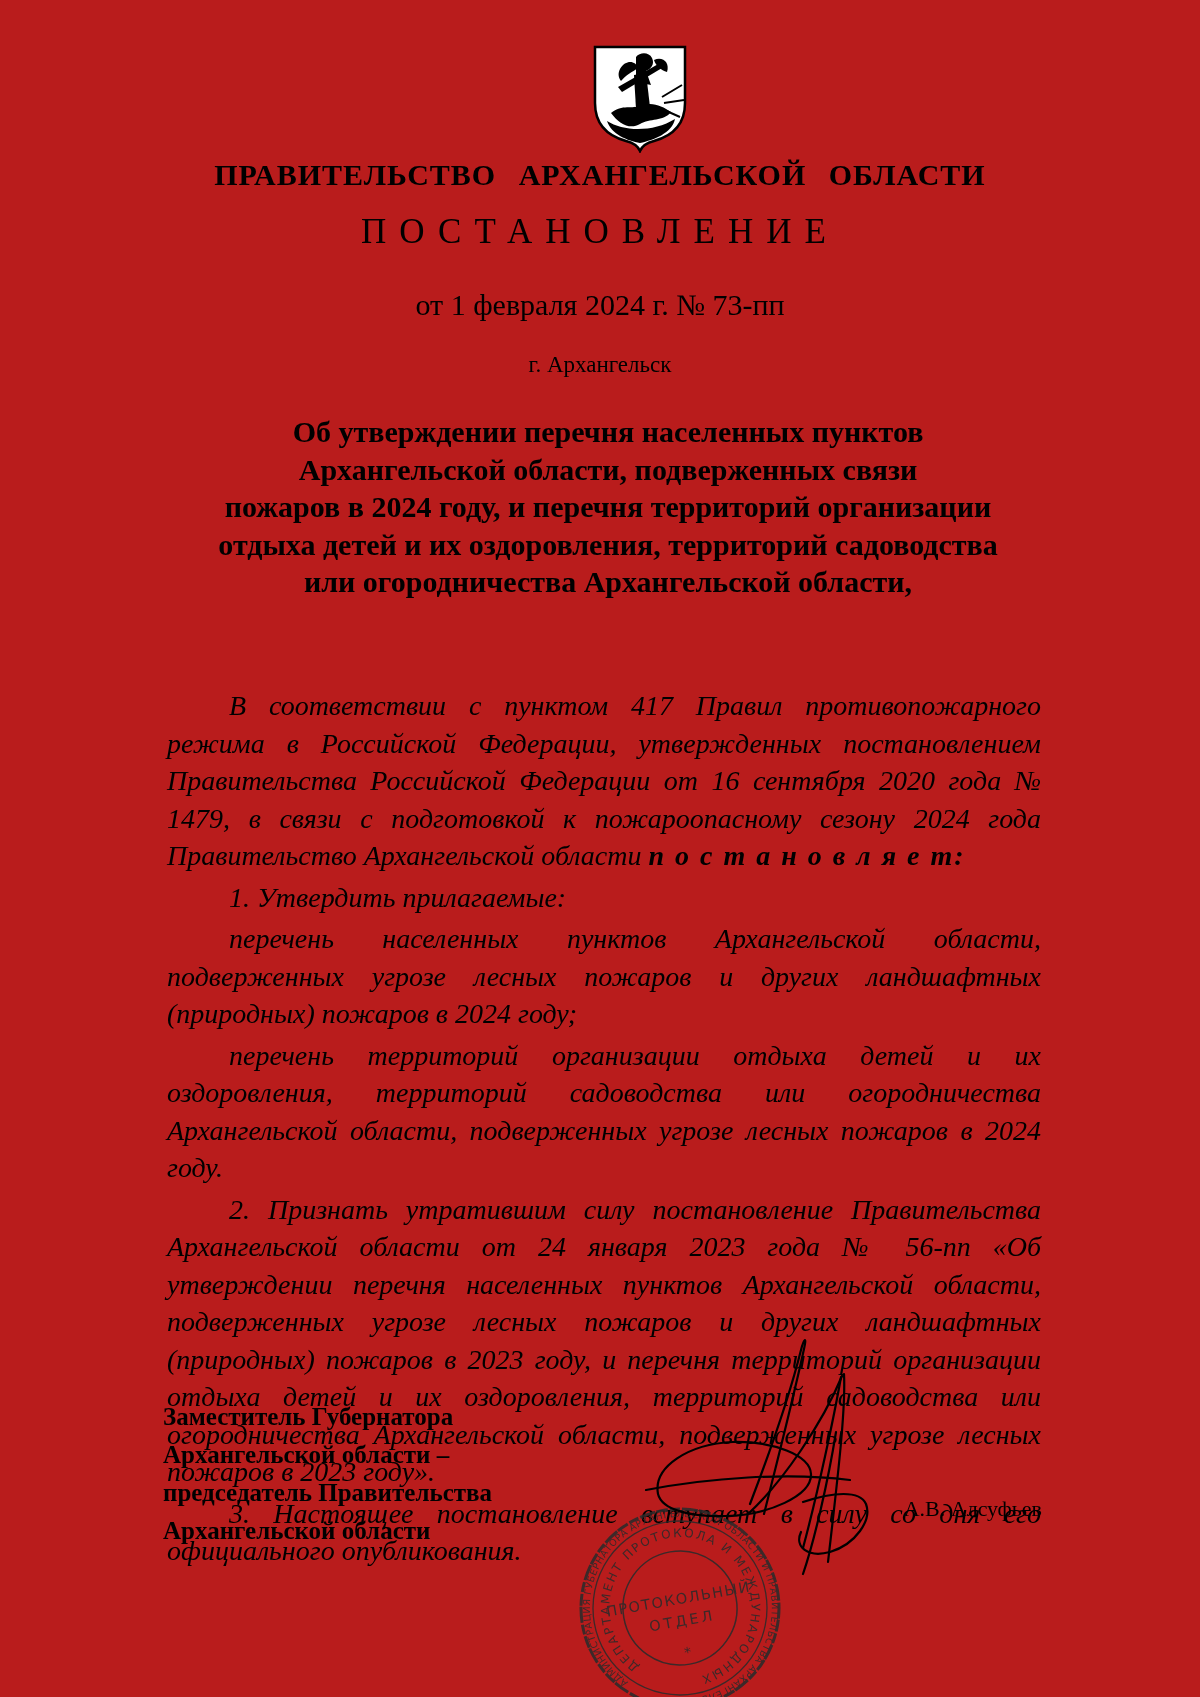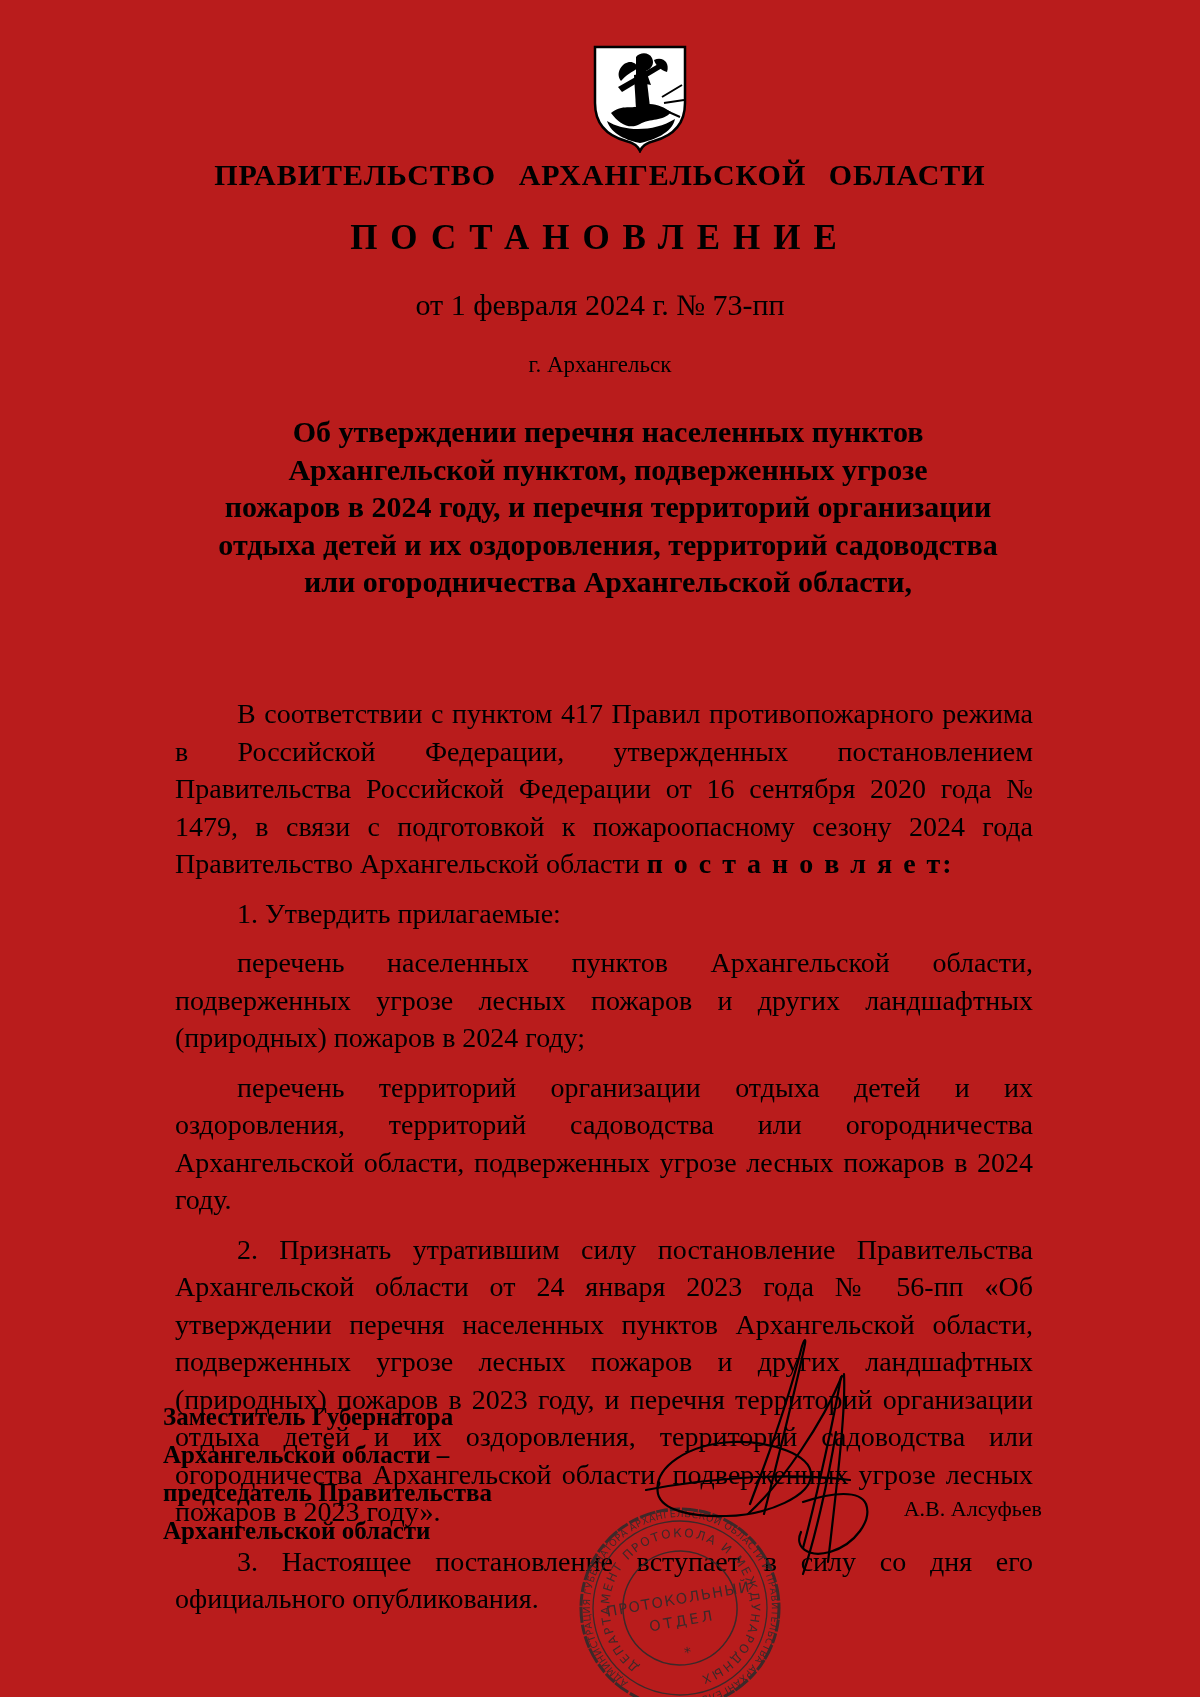--- a/index.html
+++ b/index.html
@@ -12,35 +12,35 @@
     font-family:"Liberation Serif","DejaVu Serif",serif;
     color:#000;
   }
   .center{left:0;right:0;text-align:center;}
   .abs{position:absolute;}
   .org-name{
     top:158px;font-size:30px;font-weight:bold;
     letter-spacing:1px;word-spacing:14px;white-space:nowrap;
   }
   .doc-type{
-    top:218px;font-size:35px;font-weight:bold;
+    top:212px;font-size:35px;font-weight:normal;
     letter-spacing:13px;white-space:nowrap;
   }
   .date-line{top:288px;font-size:30px;white-space:nowrap;}
   .city-line{top:352px;font-size:23px;white-space:nowrap;}
   .title-block{top:413px;line-height:37.5px;padding-left:16px;}
   .title-block div{
     font-size:30px;font-weight:bold;white-space:nowrap;
   }
   .body-text{
     left:163px;top:683px;width:882px;
     font-size:28px;line-height:37.5px;
     text-align:justify;
   }
-  .body-text p{margin:12px;text-indent:62px;}
+  .body-text p{margin:4px;text-indent:62px;font-style:italic;}
   .decree{font-weight:bold;letter-spacing:2px;}
   .sig-block{
     left:163px;top:1398px;
     font-size:25px;font-weight:bold;line-height:38px;
   }
   .sig-name{
     top:1496px;right:158px;
     font-size:22px;font-weight:normal;white-space:nowrap;
   }
   .emblem{left:592px;top:45px;}
@@ -68,21 +68,21 @@
   <div class="abs center org-name">ПРАВИТЕЛЬСТВО АРХАНГЕЛЬСКОЙ ОБЛАСТИ</div>
 
   <div class="abs center doc-type">ПОСТАНОВЛЕНИЕ</div>
 
   <div class="abs center date-line">от 1 февраля 2024 г. № 73-пп</div>
 
   <div class="abs center city-line">г. Архангельск</div>
 
   <div class="abs center title-block">
     <div>Об утверждении перечня населенных пунктов</div>
-    <div>Архангельской пунктом, подверженных угрозе</div>
+    <div>Архангельской области, подверженных связи</div>
     <div>пожаров в 2024 году, и перечня территорий организации</div>
     <div>отдыха детей и их оздоровления, территорий садоводства</div>
     <div>или огородничества Архангельской области,</div>
   </div>
 
   <div class="abs body-text">
     <p><span>В соответствии с пунктом 417 Правил противопожарного режима в Российской Федерации, утвержденных постановлением Правительства Российской Федерации от 16 сентября 2020 года № 1479, в связи с подготовкой к пожароопасному сезону 2024 года Правительство Архангельской области</span>
       <span class="decree">п о с т а н о в л я е т:</span></p>
     <p>1. Утвердить прилагаемые:</p>
     <p>перечень населенных пунктов Архангельской области, подверженных угрозе лесных пожаров и других ландшафтных (природных) пожаров в 2024 году;</p>

